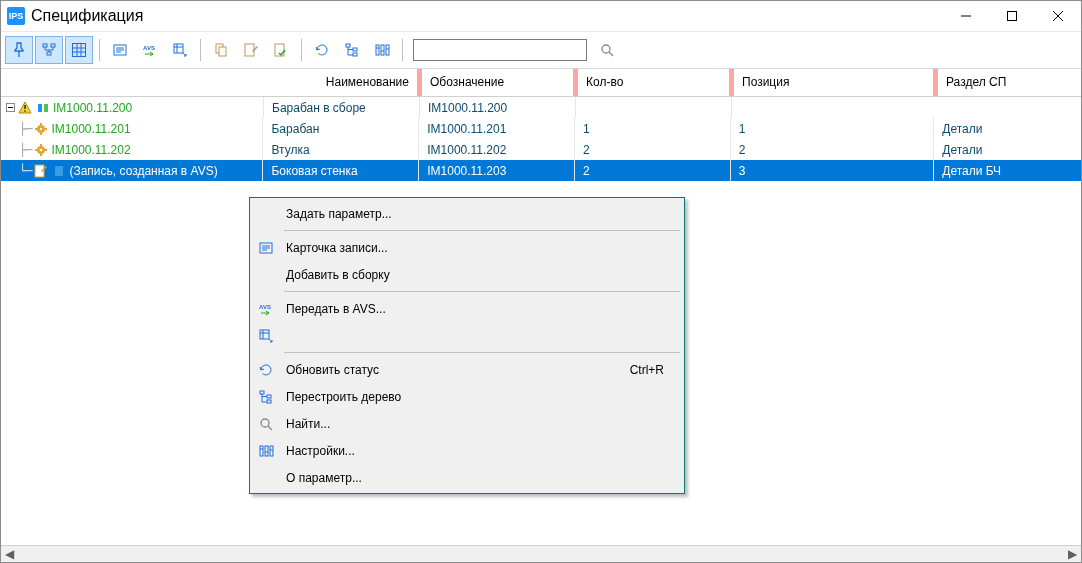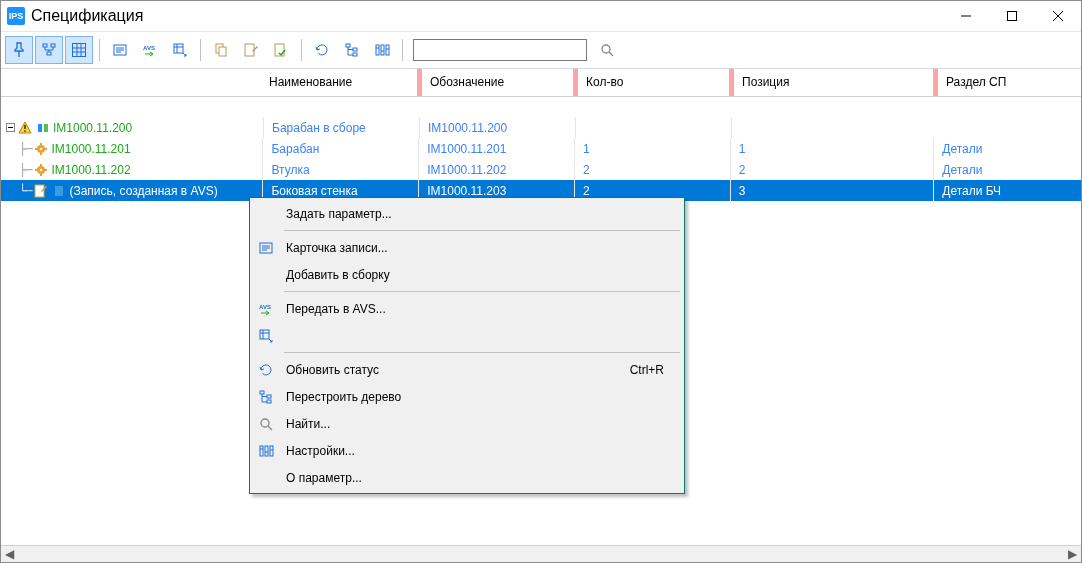--- a/index.html
+++ b/index.html
@@ -14,27 +14,27 @@
 
 .toolbar { height: 38px; border-top: 1px solid #e8e8e8; border-bottom: 1px solid #d8d8d8; display: flex; align-items: center; padding: 0 4px; gap: 2px; }
 .tb-btn { width: 28px; height: 28px; display: flex; align-items: center; justify-content: center; border: 1px solid transparent; }
 .tb-btn.active { background: #cfe6ff; border-color: #7eb4ea; }
 .tb-sep { width: 1px; height: 22px; background: #c0c0c0; margin: 0 4px; }
 .tb-search { flex: 0 0 174px; height: 22px; border: 1px solid #7a7a7a; margin: 0 4px; padding: 0 4px; font-size: 12px; }
 .tb-icon { width: 16px; height: 16px; display:block; }
 
 .grid-header { display: flex; height: 28px; background: #fff; border-bottom: 1px solid #d0d0d0;}
 .grid-header .hcell { border-left: 5px solid #fca5a5; padding: 6px 8px; font-size: 12px; color: #000; }
-.grid-header .hcell:first-child { border-left: none; }
+.grid-header .hcell:first-child { border-left: none; text-align: right; }
 
 .row { display: flex; height: 21px; align-items: stretch; }
 .row.selected { background: #0078d7; color: #fff; }
 .tree-cell { width: 262px; display: flex; align-items: center; padding-left: 4px; gap: 2px; }
 .data-cell { border-left: 1px solid #e5e5e5; display: flex; align-items: center; padding: 0 8px; }
-.row:not(.selected) .data-cell { color: #3b82f6; }
+.row:not(.selected) .data-cell { color: #0c4a6e; }
 .row:not(.selected) .tree-label { color: #1ea81e; }
 .indent { display:inline-block; }
 .twisty { width: 10px; height: 10px; display: inline-flex; align-items: center; justify-content: center; color: #666; }
 .connector { color: #a0a0a0; font-family: monospace; letter-spacing: -1px; }
 .node-icon { width: 16px; height: 16px; display: inline-flex; align-items: center; justify-content: center; }
 
 .hscroll { height: 17px; border-top: 1px solid #d0d0d0; display: flex; align-items: center; background: #f0f0f0; }
 .hscroll .arrow { width: 17px; height: 17px; display: flex; align-items: center; justify-content: center; color: #606060; }
 .hscroll .track { flex: 1; height: 17px; }
 
@@ -183,21 +183,21 @@
     <div style="width:262px; height:28px; border-bottom:1px solid #d0d0d0;"></div>
     <div class="grid-header" style="flex:1;">
       <div class="hcell c-name">Наименование</div>
       <div class="hcell c-desg">Обозначение</div>
       <div class="hcell c-qty">Кол-во</div>
       <div class="hcell c-pos">Позиция</div>
       <div class="hcell c-sect">Раздел СП</div>
     </div>
   </div>
 
-  <div style="flex:1; overflow:hidden;margin-top:20px;">
+  <div style="flex:1; overflow:hidden;">
 
     <div class="row">
       <div class="tree-cell">
         <span class="twisty">
           <svg width="9" height="9" viewBox="0 0 9 9">
               <rect x="0.5" y="0.5" width="8" height="8" fill="#fff" stroke="#888"></rect>
               <line x1="2" y1="4.5" x2="7" y2="4.5" stroke="#000"></line>
             </svg>
         </span>
         <span class="node-icon">

